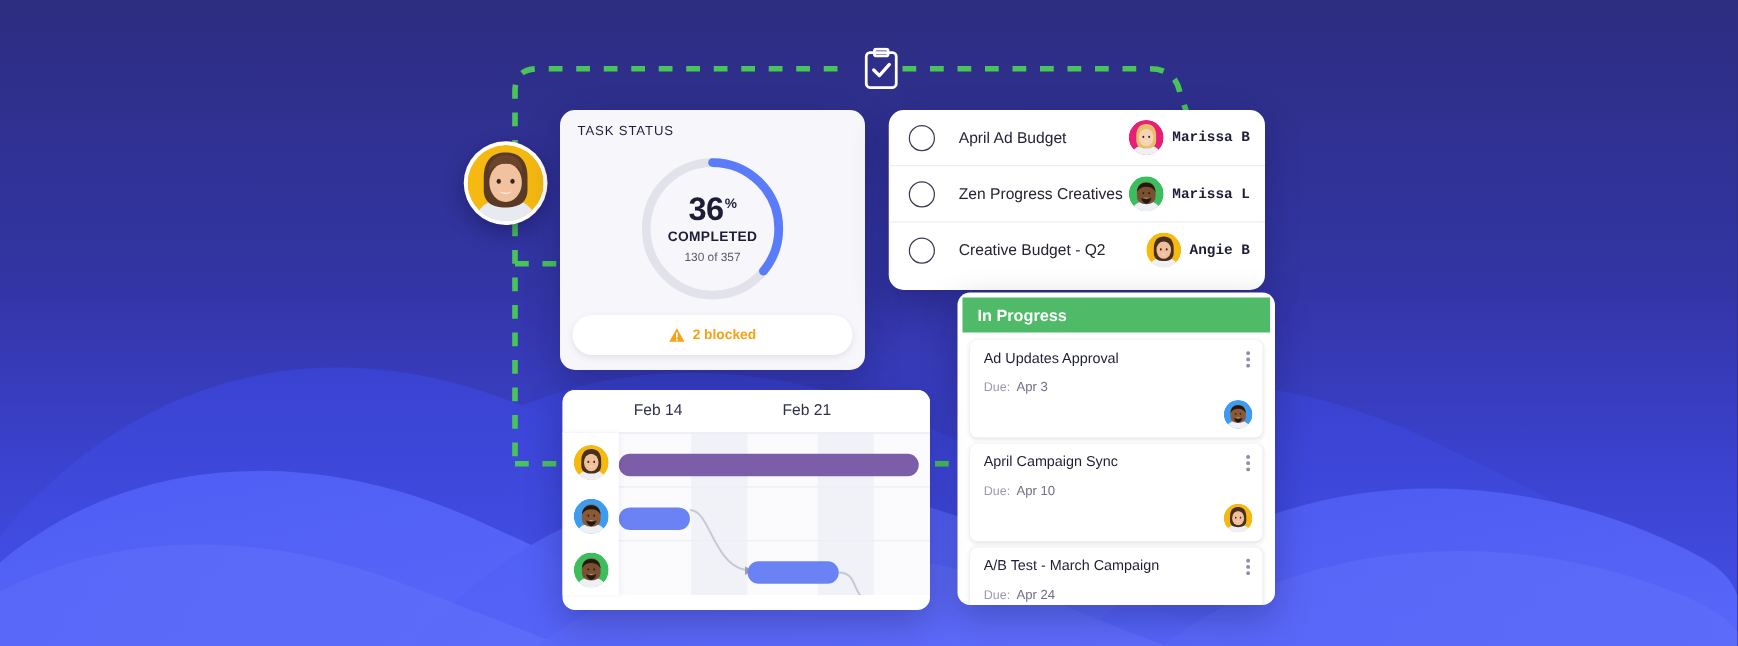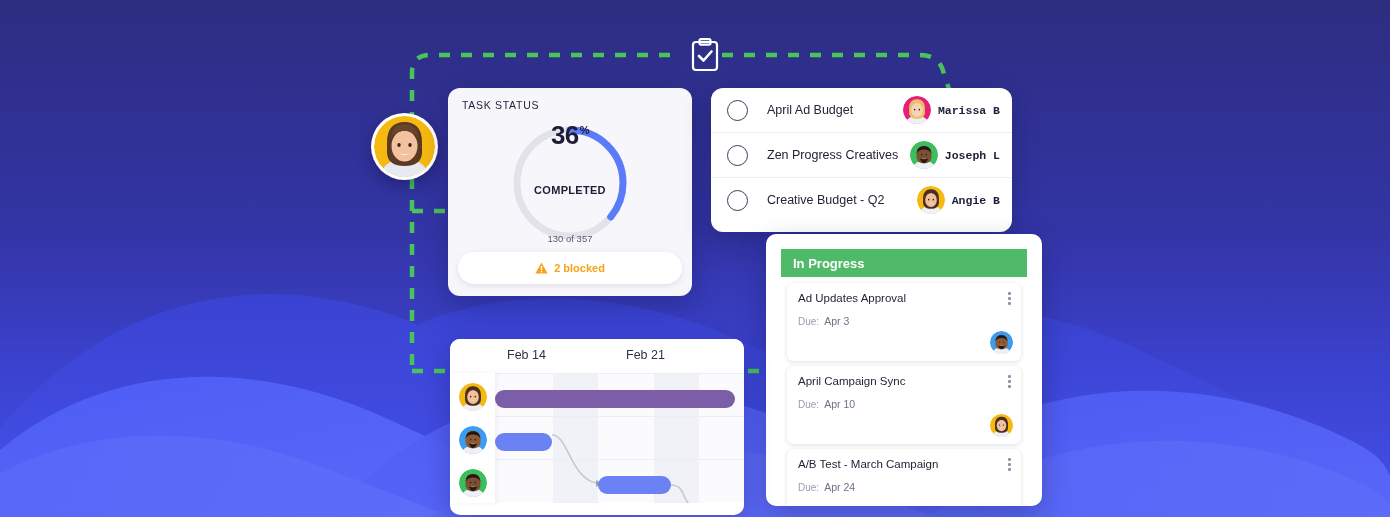--- a/index.html
+++ b/index.html
@@ -27,21 +27,21 @@
     border-radius:50%;background:#fff;padding:0;box-shadow:0 6px 16px rgba(10,10,50,.35);}
   #left-avatar .ring{position:absolute;inset:3px;border-radius:50%;overflow:hidden;}
 
   
   #task-status{left:448px;top:88px;width:244px;height:208px;background:#f7f7fb;}
   #task-status .ts-title{position:absolute;left:14px;top:11px;font-size:10.5px;
     font-weight:normal;letter-spacing:.7px;color:#1e1e3c;}
   .donut-wrap{position:absolute;left:50%;top:34px;transform:translateX(-50%);
      width:122px;height:122px;}
   .donut-txt{position:absolute;inset:0;display:flex;flex-direction:column;
-     align-items:center;justify-content:space-between;}
+     align-items:center;justify-content:center;}
   .dpct{font-size:26px;font-weight:bold;color:#1d1d38;line-height:1;letter-spacing:-.5px;}
   .dpct sup{font-size:11px;font-weight:bold;vertical-align:super;margin-left:1px;}
   .dlab{font-size:11px;font-weight:bold;color:#1d1d38;letter-spacing:.3px;margin-top:4px;}
   .dsub{font-size:9.5px;color:#5a5a72;margin-top:5px;}
   .pills{position:absolute;left:10px;right:10px;bottom:12px;display:flex;gap:10px;}
   .pill{flex:1;height:32px;background:#fff;border-radius:16px;display:flex;
      align-items:center;justify-content:center;gap:6px;font-size:11px;font-weight:bold;
      box-shadow:0 2px 6px rgba(20,20,60,.10);}
   .pill.blocked{color:#f7a117;}
   .pill.overdue{color:#e8392b;}
@@ -54,36 +54,36 @@
   .tl-check{width:19px;height:19px;border-radius:50%;border:1.6px solid #3b3b55;flex:0 0 auto;}
   .tl-name{flex:1;margin-left:19px;font-size:12.5px;color:#242437;}
   .tl-person{display:flex;align-items:center;gap:7px;}
   .tl-person .who{font-size:11.5px;font-weight:bold;color:#1d1d38;white-space:nowrap;font-family:Liberation Mono, monospace;}
 
   
   .av{border-radius:50%;overflow:hidden;position:relative;flex:0 0 auto;}
 
   
   #kanban{left:766px;top:234px;width:246px;height:242px;background:#fff;border-radius:10px;
-     padding:15px;overflow:hidden;}
+     padding:4px;overflow:hidden;}
   .kb-head{height:28px;background:#4fba68;display:flex;align-items:center;padding:0 12px;
      color:#fff;font-size:13px;font-weight:bold;}
   .kb-body{padding:6px;}
   .kb-card{position:relative;background:#fff;border-radius:6px;height:60px;margin-bottom:5px;
      box-shadow:0 1px 4px rgba(30,30,70,.14);padding:9px 11px;}
   .kb-card:last-child{margin-bottom:0;}
   .kb-title{font-size:11.5px;color:#1f1f36;}
   .kb-due{margin-top:11px;font-size:10px;color:#9a9ab0;}
   .kb-due b{color:#6f6f87;font-weight:normal;font-size:10.5px;margin-left:5px;}
   .kb-dots{position:absolute;right:10px;top:9px;display:flex;flex-direction:column;gap:2.5px;}
   .kb-dots i{width:2.6px;height:2.6px;border-radius:50%;background:#8e8ea6;display:block;}
   .kb-av{position:absolute;right:8px;bottom:7px;width:23px;height:23px;}
 
   
-  #gantt{left:450px;top:312px;width:294px;height:176px;background:#fff;border-radius:10px;overflow:hidden;margin-top:27px;}
+  #gantt{left:450px;top:312px;width:294px;height:176px;background:#fff;border-radius:10px;overflow:hidden;}
   .g-head{height:34px;position:relative;background:#fff;}
   .g-head .gh{position:absolute;top:9px;font-size:12.5px;color:#30304a;}
   .g-body{position:relative;height:130px;background:#fbfbfe;}
   .g-col{position:absolute;top:0;bottom:0;background:#f1f2f8;}
   .g-hline{position:absolute;left:0;right:0;height:1px;background:#eceef5;}
   .g-names{position:absolute;left:0;top:0;width:45px;bottom:0;background:#fff;
       box-shadow:2px 0 5px rgba(40,40,90,.06);z-index:3;}
   .g-names .av{position:absolute;left:9px;width:28px;height:28px;}
   .g-bar{position:absolute;border-radius:9px;z-index:2;}
 
@@ -206,21 +206,21 @@
             <div class="av" style="width:28px;height:28px"><svg viewBox="0 0 60 60" width="28" height="28">
     <circle cx="30" cy="30" r="30" fill="#3dbe5e"></circle>
     <path d="M 5 60 C 7 48 18 43 30 43 C 42 43 53 48 55 60 Z" fill="#eef0f6"></path>
     <path d="M 14 28 C 14 16 21 10 30 10 C 39 10 46 16 46 28 L 46 34 C 46 44 39 48 30 48 C 21 48 14 44 14 34 Z" fill="#7a4f32"></path>
          <path d="M 14 27 C 15 16 21 11 30 11 C 39 11 45 16 46 27 C 43 21 37 18 30 18 C 23 18 17 21 14 27 Z" fill="#241812"></path>
          <path d="M 21 37 C 23 44 27 47 30 47 C 33 47 37 44 39 37 C 36 40 24 40 21 37 Z" fill="#241812"></path>
     <ellipse cx="25" cy="29" rx="1.6" ry="1.9" fill="#332015"></ellipse>
     <ellipse cx="35" cy="29" rx="1.6" ry="1.9" fill="#332015"></ellipse>
     <path d="M 25 36 Q 30 40 35 36 Q 30 38.5 25 36 Z" fill="#ffffff"></path>
   </svg></div>
-            <span class="who">Joseph L</span>
+            <span class="who">Marissa L</span>
           </div>
         </div>
         <div class="tl-row">
           <div class="tl-check"></div>
           <div class="tl-name">Creative Budget - Q2</div>
           <div class="tl-person">
             <div class="av" style="width:28px;height:28px"><svg viewBox="0 0 60 60" width="28" height="28">
     <circle cx="30" cy="30" r="30" fill="#f5b911"></circle>
     <path d="M 5 60 C 7 48 18 43 30 43 C 42 43 53 48 55 60 Z" fill="#eef0f6"></path>
     <path d="M 13 27 C 13 13 20 7 30 7 C 40 7 47 13 47 27 L 47 35 C 47 45 40 49 30 49 C 20 49 13 45 13 35 Z" fill="#4a2f1d"></path>

